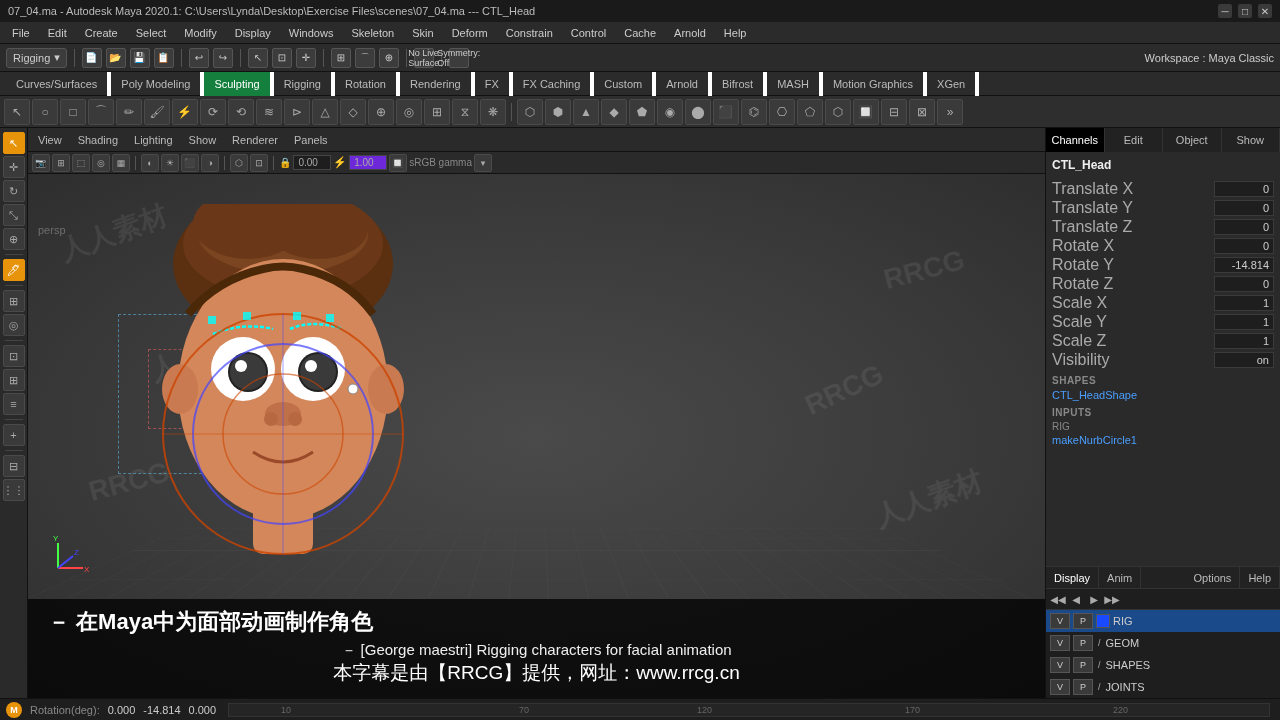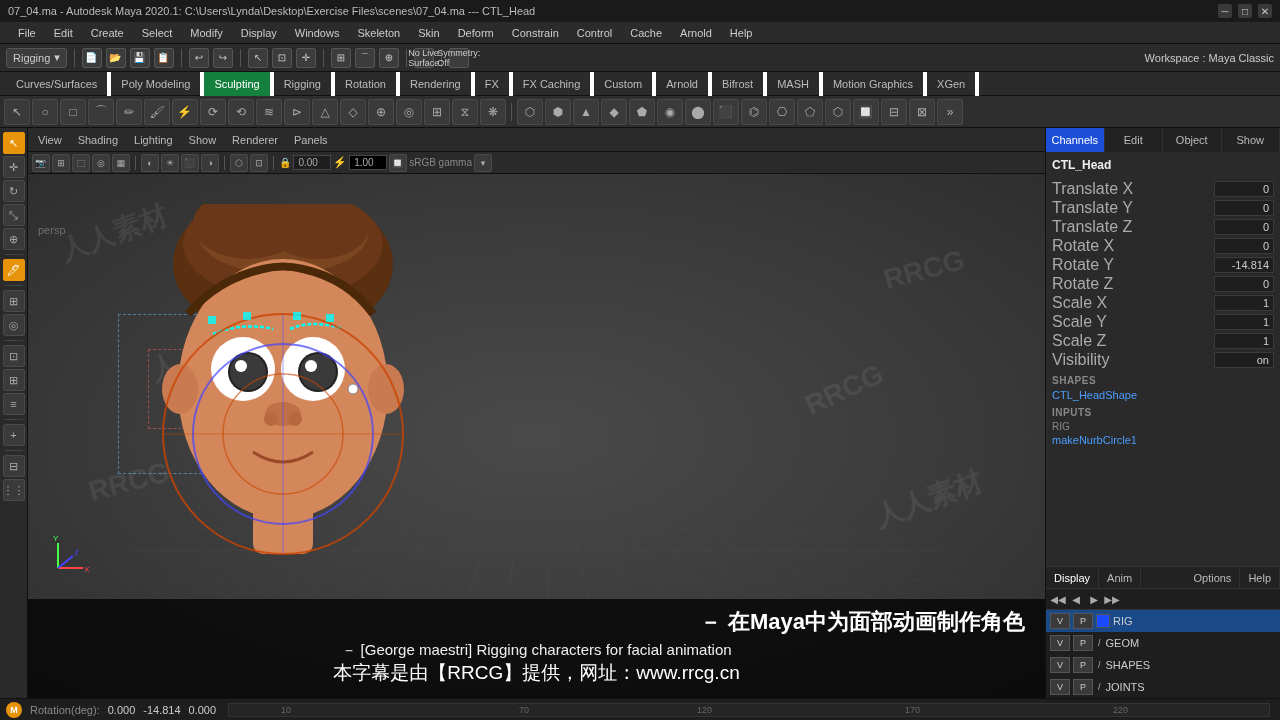--- a/index.html
+++ b/index.html
@@ -35,21 +35,21 @@
       font-size: 10px; cursor: pointer; color: #ccc;
       background: #3a3a3a;
     }
 
     
     #menubar {
       background: #2b2b2b;
       height: 22px;
       display: flex;
       align-items: center;
-      padding: 0 10px;
+      padding: 0 4px;
       gap: 2px;
       border-bottom: 1px solid #111;
     }
     .menu-item {
       padding: 2px 8px;
       cursor: pointer;
       color: #ccc;
       font-size: 11px;
       border-radius: 2px;
     }
@@ -246,21 +246,21 @@
     #subtitle-area {
       position: absolute;
       bottom: 0;
       left: 0; right: 0;
       background: rgba(0,0,0,0.75);
       padding: 8px 20px;
     }
     #subtitle-chinese {
       font-size: 22px;
       color: #fff;
-      text-align: right;
+      text-align: left;
       margin-bottom: 4px;
       font-weight: bold;
     }
     #subtitle-chinese-2 {
       font-size: 19px;
       color: #fff;
       text-align: center;
       margin-bottom: 4px;
     }
     #subtitle-english {
@@ -294,21 +294,21 @@
     .rp-tab {
       flex: 1;
       display: flex;
       align-items: center;
       justify-content: center;
       cursor: pointer;
       color: #bbb;
       font-size: 11px;
       border-right: 1px solid #333;
     }
-    .rp-tab.active { background: #1d4ed8; color: #fff; }
+    .rp-tab.active { background: #000000; color: #fff; }
 
     #channel-box {
       padding: 6px;
       flex: 1;
       overflow-y: auto;
     }
 
     #object-name {
       color: #eee;
       font-size: 12px;
@@ -621,21 +621,21 @@
       <div class="vp-icon-btn">☀</div>
       <div class="vp-icon-btn">⬛</div>
       <div class="vp-icon-btn">◑</div>
       <div class="toolbar-sep" style="height:14px;"></div>
       <div class="vp-icon-btn">⬡</div>
       <div class="vp-icon-btn">⊡</div>
       <div class="toolbar-sep" style="height:14px;"></div>
       <span style="color:#666;font-size:10px;">🔒</span>
       <div style="background:#1e1e1e;border:1px solid #444;padding:1px 4px;font-size:10px;color:#aaa;min-width:38px;">0.00</div>
       <span style="color:#666;">⚡</span>
-      <div style="background:#000000;border:1px solid #444;padding:1px 4px;font-size:10px;color:#aaa;min-width:38px;">1.00</div>
+      <div style="background:#6d28d9;border:1px solid #444;padding:1px 4px;font-size:10px;color:#aaa;min-width:38px;">1.00</div>
       <div class="vp-icon-btn">🔲</div>
       <span style="font-size:10px;color:#888;">sRGB gamma</span>
       <div class="vp-icon-btn">▾</div>
     </div>
 
     <div id="viewport-canvas">
 
       <div id="grid"></div>
 
       <div class="rrcg-wm" style="top:40px;left:30px;transform:rotate(-20deg);">人人素材</div>

